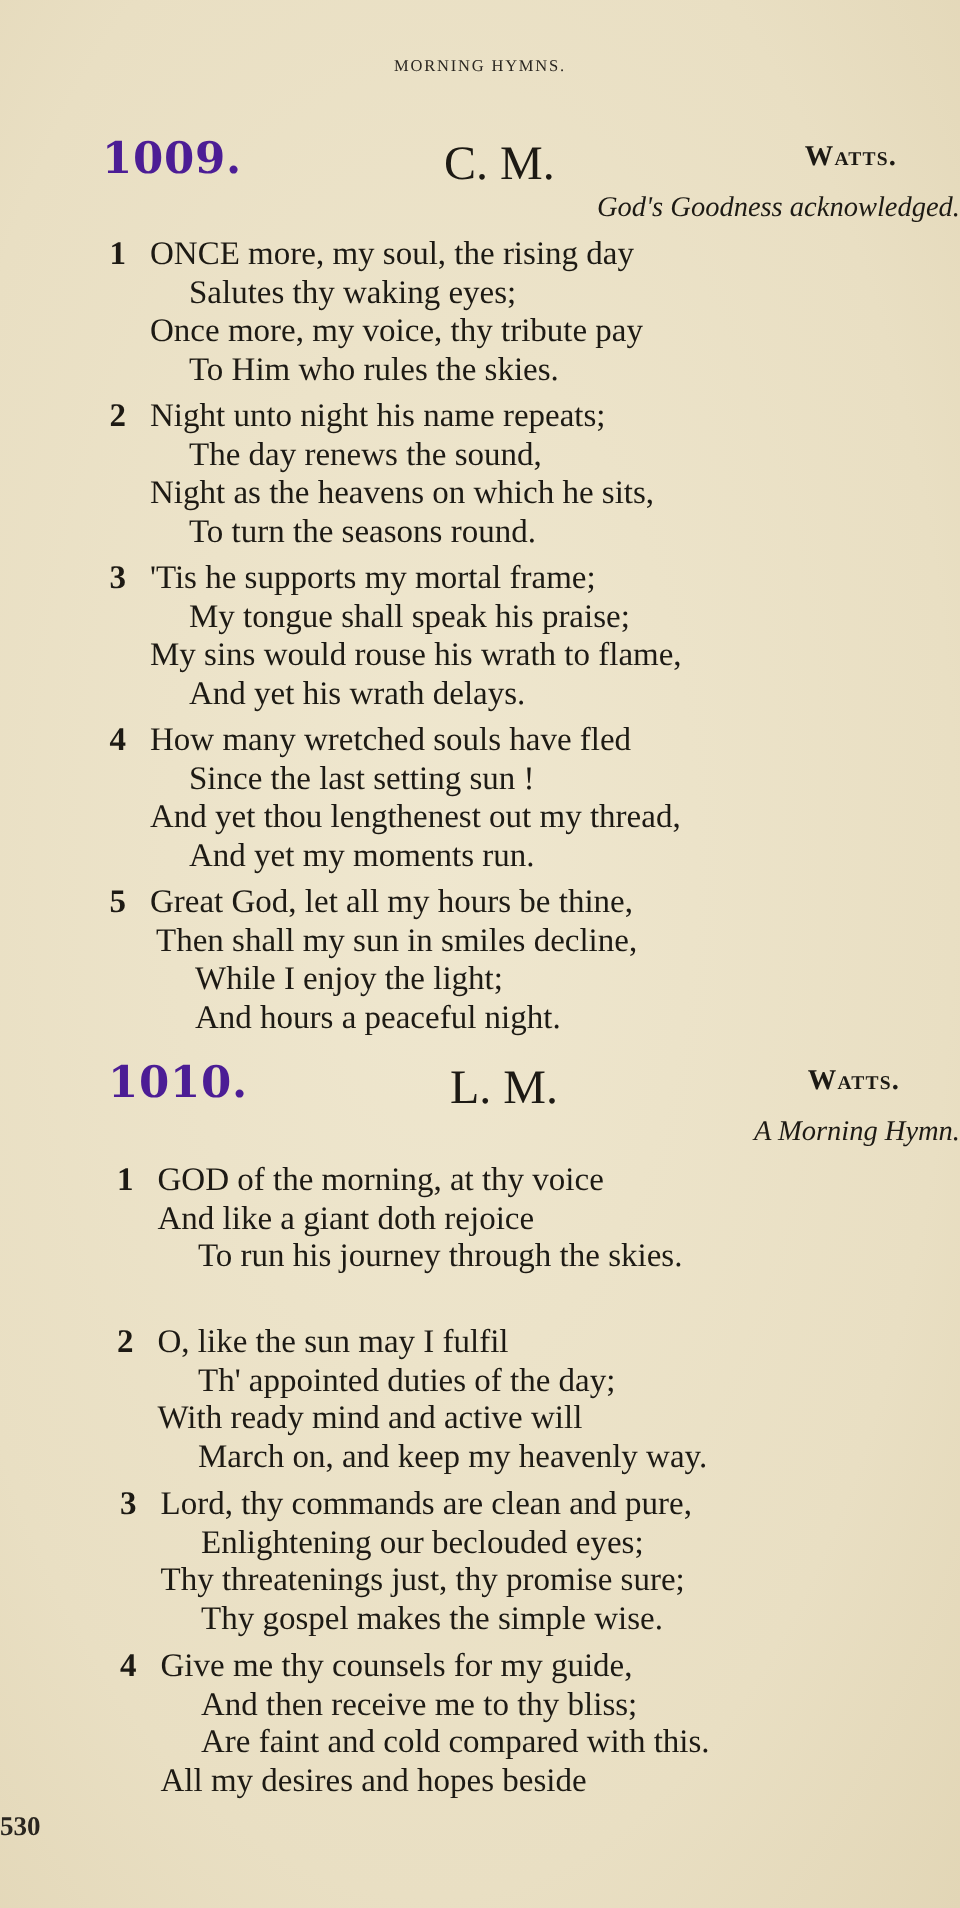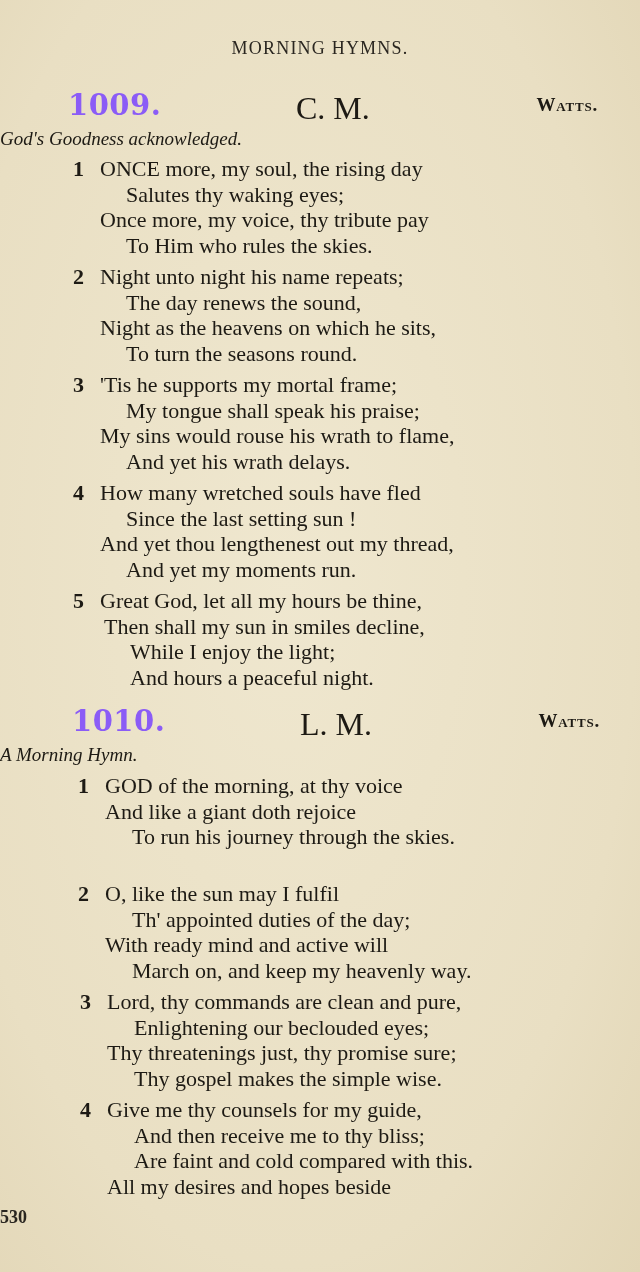--- a/index.html
+++ b/index.html
@@ -15,39 +15,39 @@
       overflow: hidden;
       color: #1d1a14;
       font-family: "Liberation Serif", "DejaVu Serif", serif;
     }
     .running-head {
       position: absolute;
       top: 38px;
       left: 0;
       width: 640px;
       text-align: center;
-      font-size: 18px;
+      font-size: 11px;
       letter-spacing: 1.2px;
       color: #2a2620;
     }
     .hymn-header {
       position: absolute;
       left: 0;
       width: 640px;
       height: 34px;
     }
     .hymn-number {
       position: absolute;
       left: 68px;
       top: 0;
       font-family: "DejaVu Serif", serif;
       font-weight: bold;
       font-size: 29px;
       letter-spacing: 0.5px;
-      color: #8b5cf6;
+      color: #4c1d95;
     }
     .hymn-meter {
       position: absolute;
       left: 296px;
       top: 2px;
       font-size: 32px;
       color: #1d1a14;
     }
     .hymn-author {
       position: absolute;
@@ -56,21 +56,21 @@
       font-size: 19px;
       font-weight: bold;
       font-variant: small-caps;
       letter-spacing: 0.8px;
       color: #1d1a14;
     }
     .hymn-subtitle {
       position: absolute;
       left: 0;
       width: 640px;
-      text-align: left;
+      text-align: right;
       font-style: italic;
       font-size: 19px;
       color: #1d1a14;
       font-family: Liberation Serif, serif;
     }
     .stanza {
       position: absolute;
       left: 0;
       width: 640px;
     }

